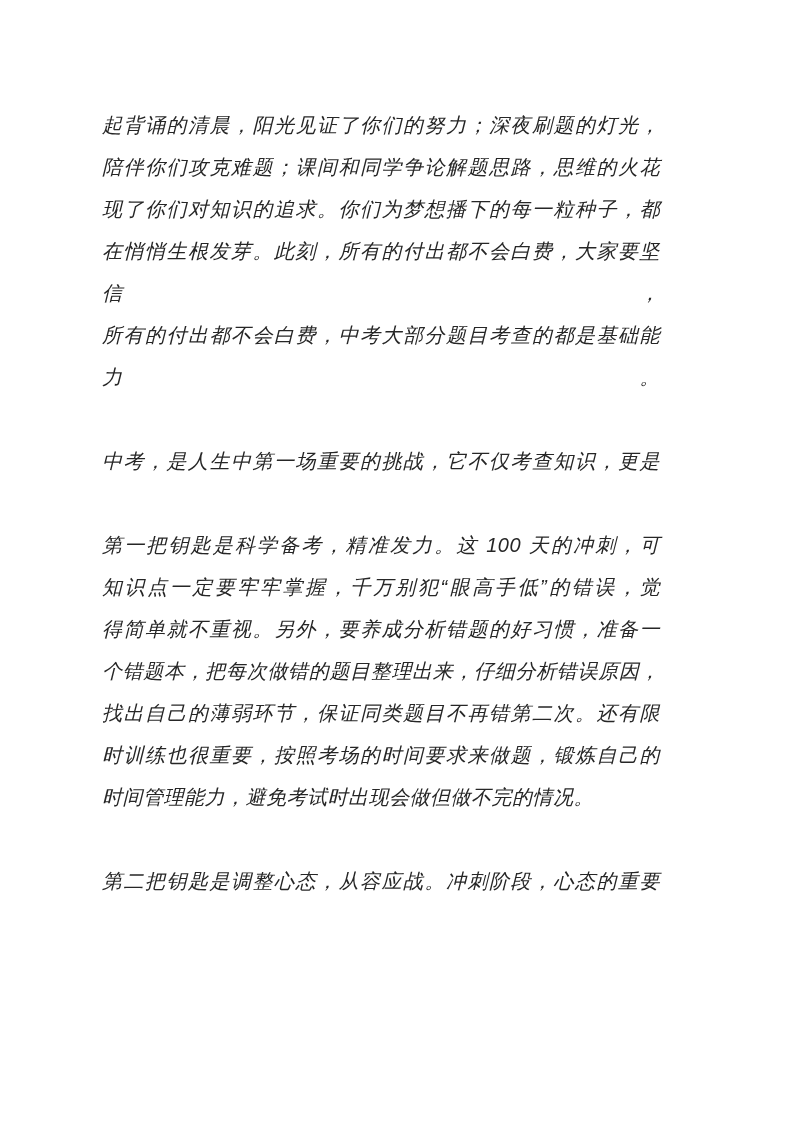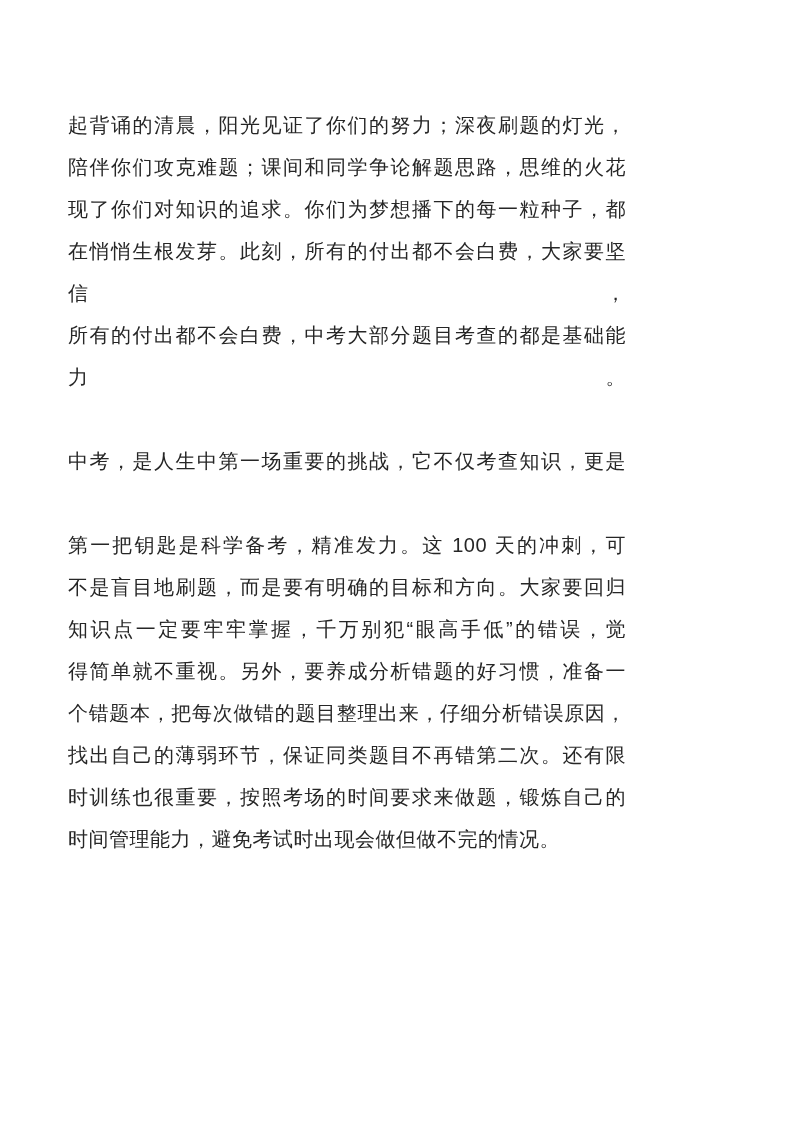--- a/index.html
+++ b/index.html
@@ -11,21 +11,22 @@
     height: 1122px;
     background: #ffffff;
     overflow: hidden;
     font-family: "Liberation Sans", "DejaVu Sans", sans-serif;
   }
   .doc-page {
     width: 793px;
     height: 1122px;
     background: #ffffff;
     box-sizing: border-box;
-    padding: 104px 117px 0 68px;
+    padding: 104px 117px 0 102px;
+    font-style: italic;
   }
   .text-column {
     width: 558px;
   }
   .para + .para {
     margin-top: 42px;
   }
   .line {
     width: 558px;
     font-size: 20px;
@@ -53,22 +54,24 @@
         <div class="line">陪伴你们攻克难题；课间和同学争论解题思路，思维的火花</div>
         <div class="line">现了你们对知识的追求。你们为梦想播下的每一粒种子，都</div>
         <div class="line">在悄悄生根发芽。此刻，所有的付出都不会白费，大家要坚信，</div>
         <div class="line">所有的付出都不会白费，中考大部分题目考查的都是基础能力。</div>
       </div>
       <div class="para">
         <div class="line">中考，是人生中第一场重要的挑战，它不仅考查知识，更是</div>
       </div>
       <div class="para">
         <div class="line">第一把钥匙是科学备考，精准发力。这 100 天的冲刺，可</div>
-        <div class="line">不是盲目地刷题，而是要有明确的目标和方向。大家要回归</div>
         <div class="line">知识点一定要牢牢掌握，千万别犯“眼高手低”的错误，觉</div>
         <div class="line">得简单就不重视。另外，要养成分析错题的好习惯，准备一</div>
         <div class="line">个错题本，把每次做错的题目整理出来，仔细分析错误原因，</div>
         <div class="line">找出自己的薄弱环节，保证同类题目不再错第二次。还有限</div>
         <div class="line">时训练也很重要，按照考场的时间要求来做题，锻炼自己的</div>
         <div class="line no-fill">时间管理能力，避免考试时出现会做但做不完的情况。</div>
       </div>
+      <div class="para">
+        <div class="line">第二把钥匙是调整心态，从容应战。冲刺阶段，心态的重要</div>
+      </div>
     </div>
 </div>
 
 </body></html>

